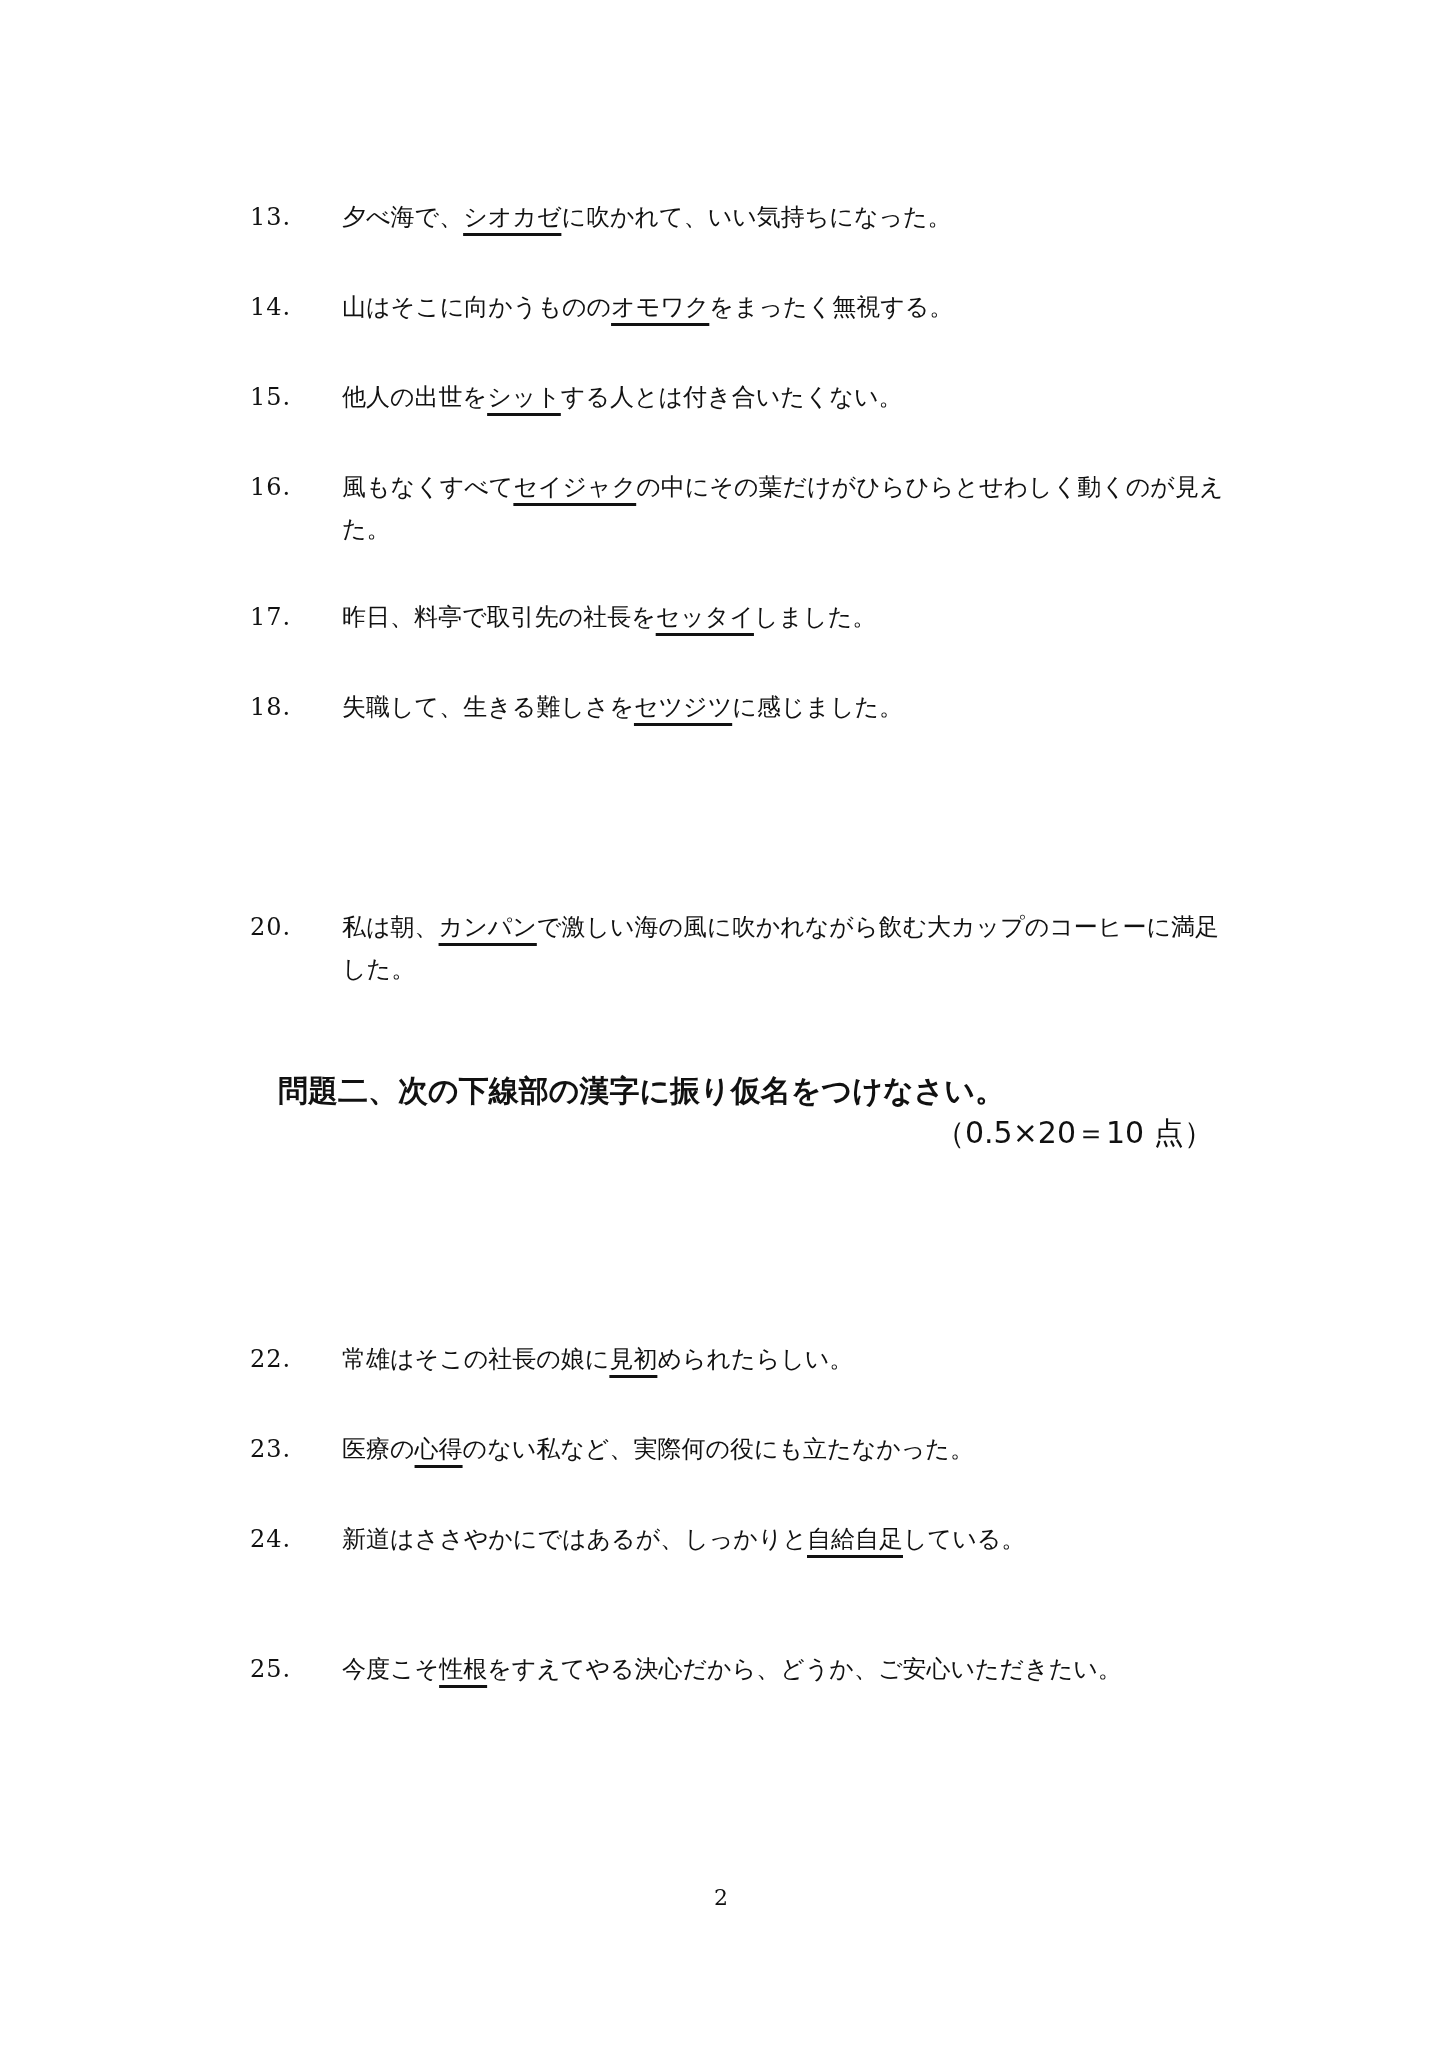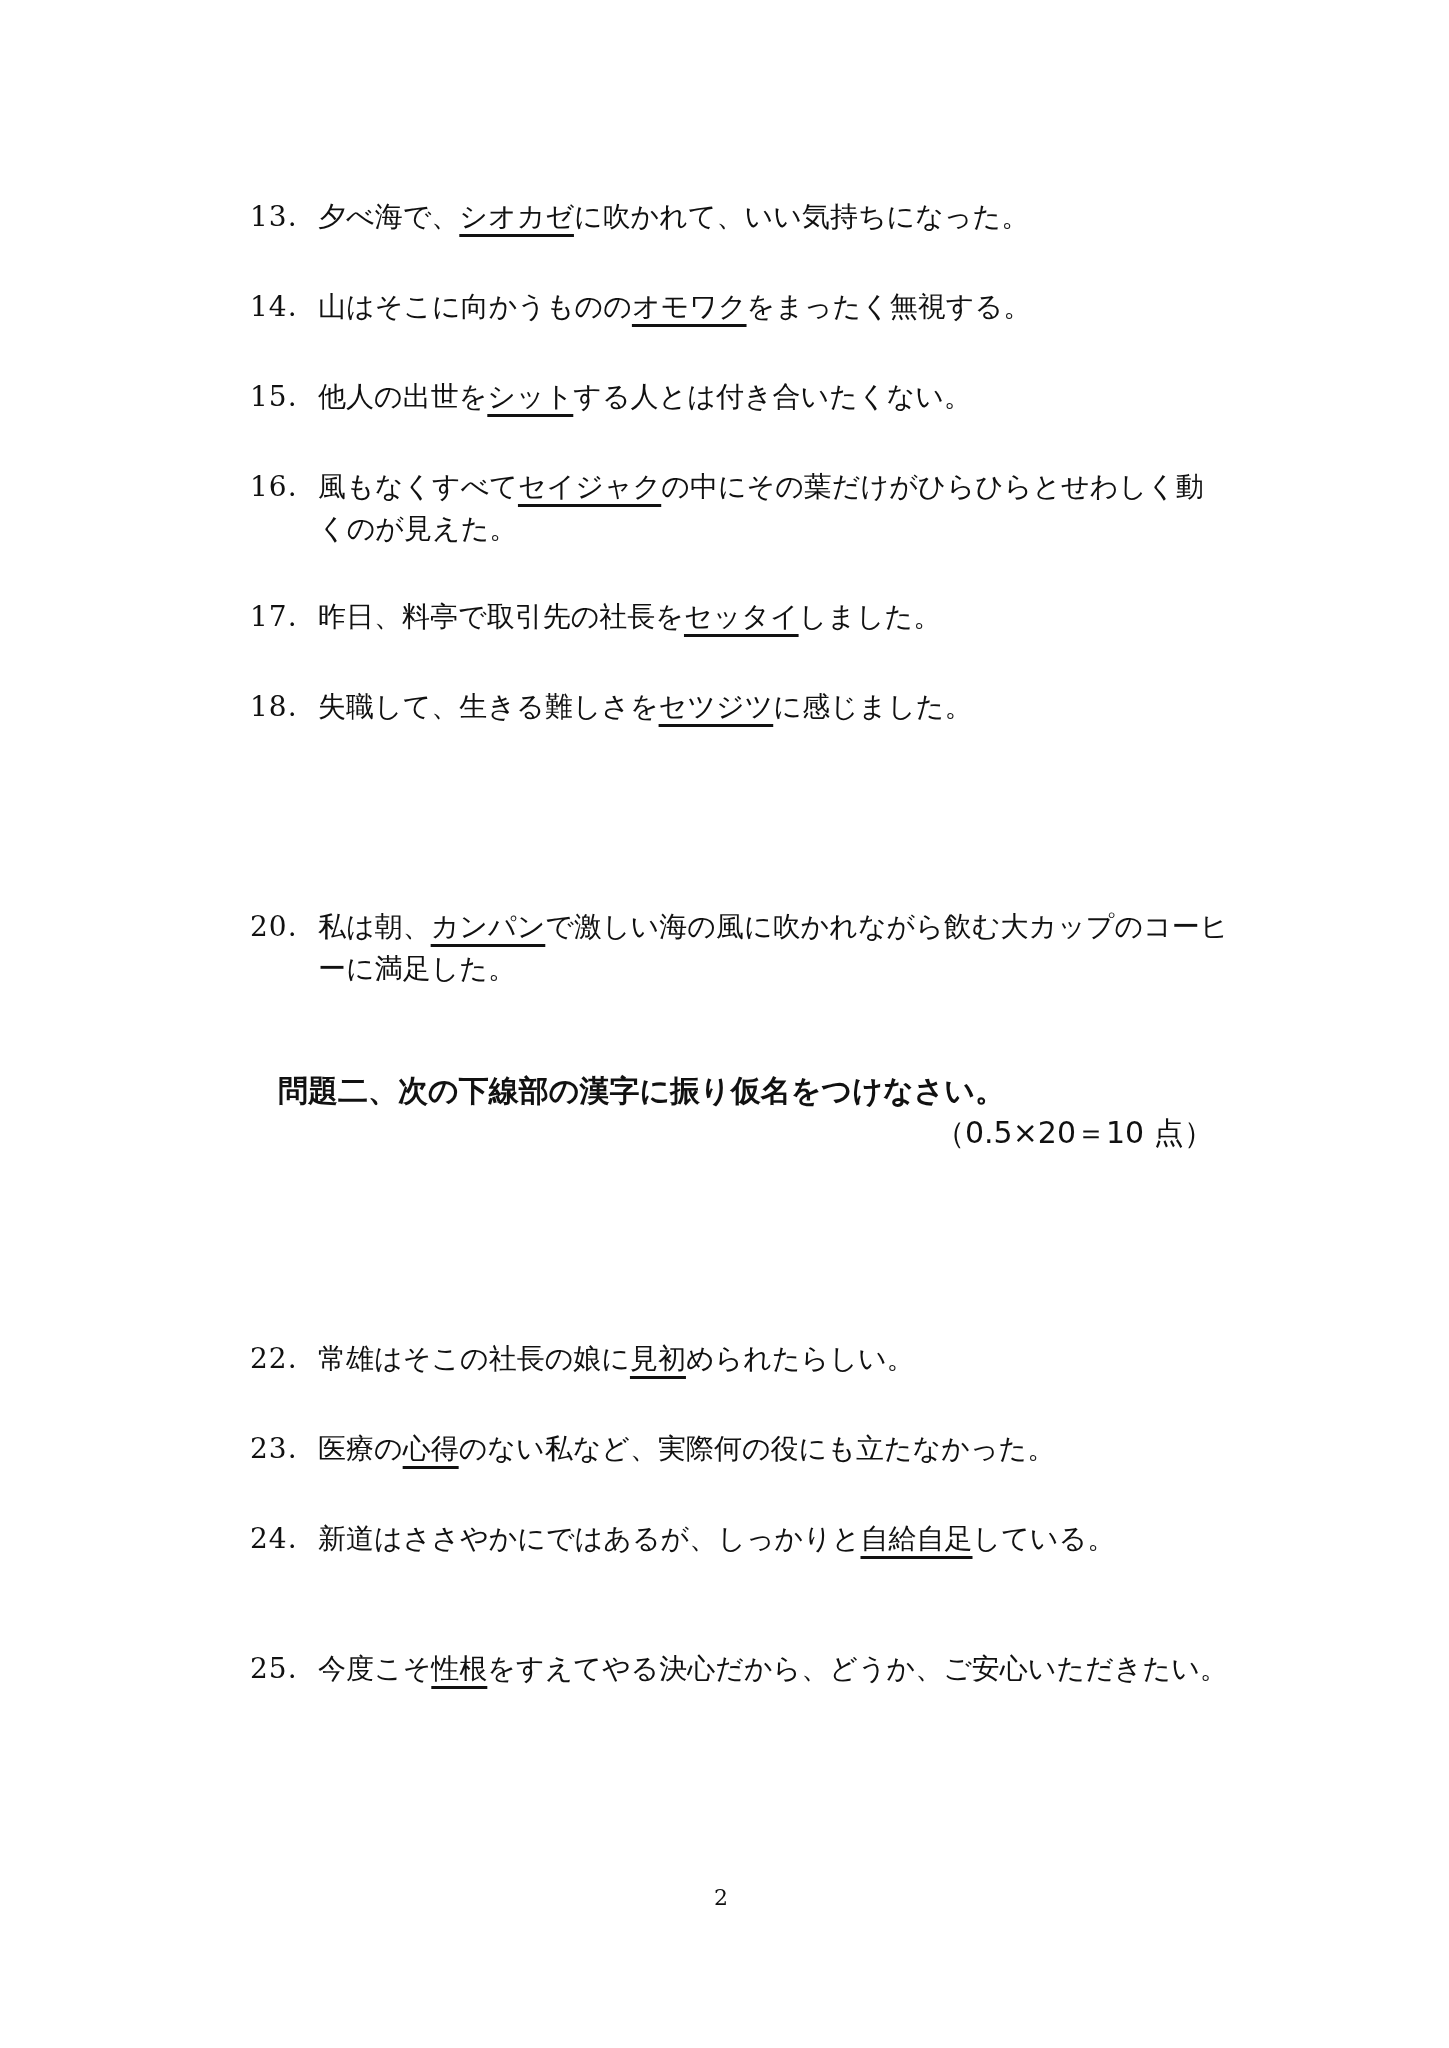--- a/index.html
+++ b/index.html
@@ -1,21 +1,21 @@
 <!DOCTYPE html>
 <html><head>
 <meta charset="utf-8">
 <style>
   html, body { margin: 0; padding: 0; background: #ffffff; }
   body { width: 1449px; height: 2048px; position: relative; overflow: hidden;
          font-family: "DejaVu Serif", "Liberation Serif", serif; color: #111; }
   .page { position: absolute; left: 0; top: 0; width: 1449px; height: 2048px; }
-  .q { position: absolute; left: 250px; width: 980px; font-size: 28px; line-height: 42px; }
+  .q { position: absolute; left: 250px; width: 980px; font-size: 24px; line-height: 42px; }
   .q .num { position: absolute; left: 0; top: 0; width: 68px; letter-spacing: 1px; }
-  .q .txt { margin-left: 68px; display: block; white-space: normal; word-break: break-all; }
+  .q .txt { margin-left: 92px; display: block; white-space: normal; word-break: break-all; }
   .u { text-decoration: underline; text-decoration-thickness: 3px; text-underline-offset: 8px; }
   .heading { position: absolute; left: 250px; top: 1070px; font-size: 30px; font-weight: bold;
              font-family: "DejaVu Sans", "Liberation Sans", sans-serif; line-height: 42px; margin-left: 28px; }
   .score { position: absolute; left: 935px; top: 1112px; font-size: 30px; font-weight: normal;
            font-family: "DejaVu Sans", "Liberation Sans", sans-serif; line-height: 42px; }
   .pnum { position: absolute; left: 714px; top: 1885px; font-size: 22px; }
 </style>
 </head>
 <body>
 

